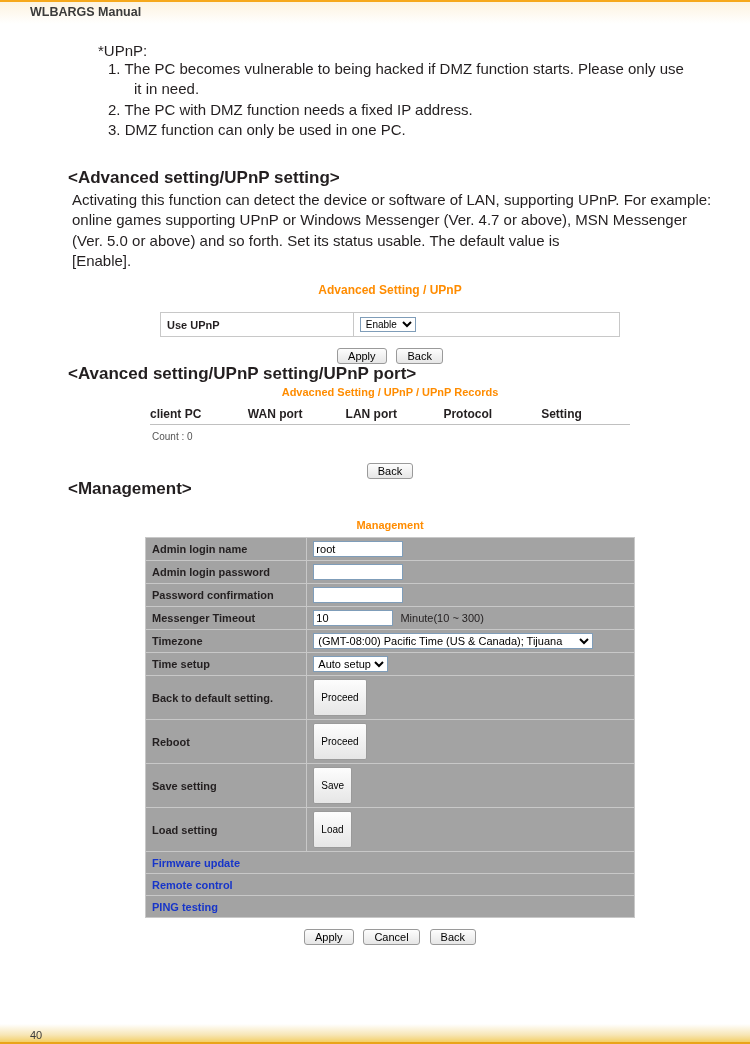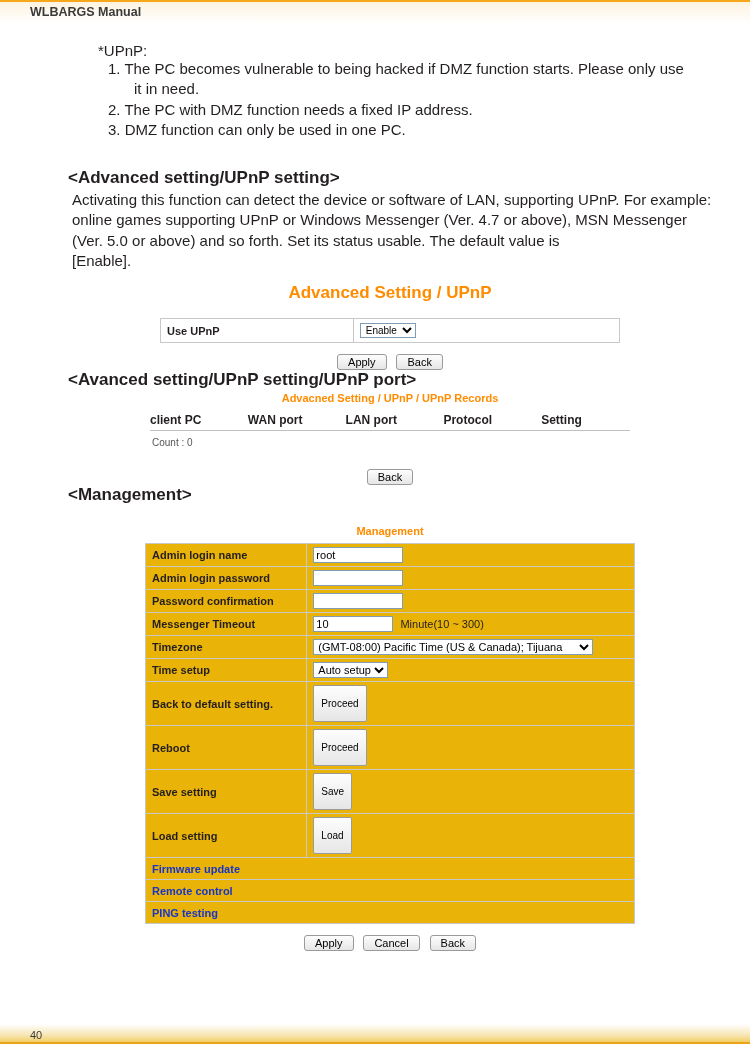--- a/index.html
+++ b/index.html
@@ -45,21 +45,21 @@
     margin-bottom: 12px;
   }
   .shot {
     display: block;
     margin: 6px auto 28px auto;
   }
   .shot-title {
     text-align: center;
     color: #ff8c00;
     font-weight: 700;
-    font-size: 17px;
+    font-size: 12px;
     font-family: Arial, sans-serif;
     margin-bottom: 6px;
   }
   .shot-title.small { font-size: 11px; }
   
   .upnp-wrap { width: 460px; margin: 0 auto; }
   table.upnp {
     width: 100%;
     border-collapse: collapse;
     font-family: Arial, sans-serif;
@@ -112,21 +112,21 @@
   .mgmt-wrap { width: 490px; margin: 0 auto 8px auto; }
   table.mgmt {
     width: 100%;
     border-collapse: collapse;
     font-family: Arial, sans-serif;
     font-size: 11px;
   }
   table.mgmt td {
     border: 1px solid #c8c8c8;
     padding: 3px 6px;
-    background: #eab308;
+    background: #a3a3a3;
     height: 22px;
   }
   table.mgmt td.lbl { width: 33%; font-weight: 700; }
   table.mgmt td.link { color: #1735c9; font-weight: 700; cursor: pointer; }
   .txtin {
     font-size: 11px;
     font-family: Arial, sans-serif;
     border: 1px solid #7f9db9;
     padding: 1px 2px;
     height: 16px;

